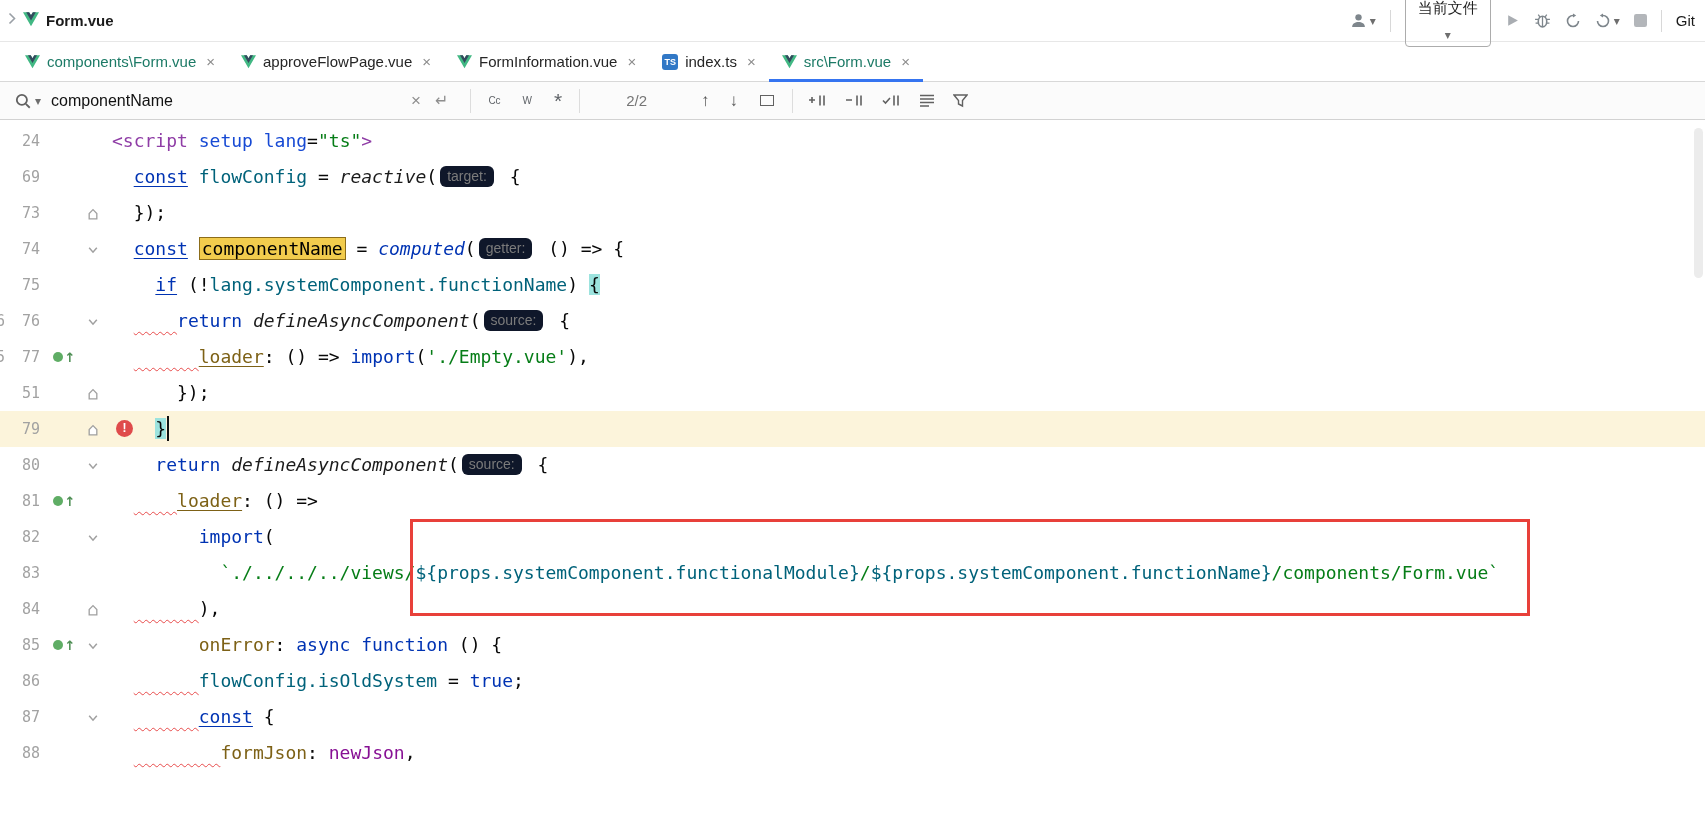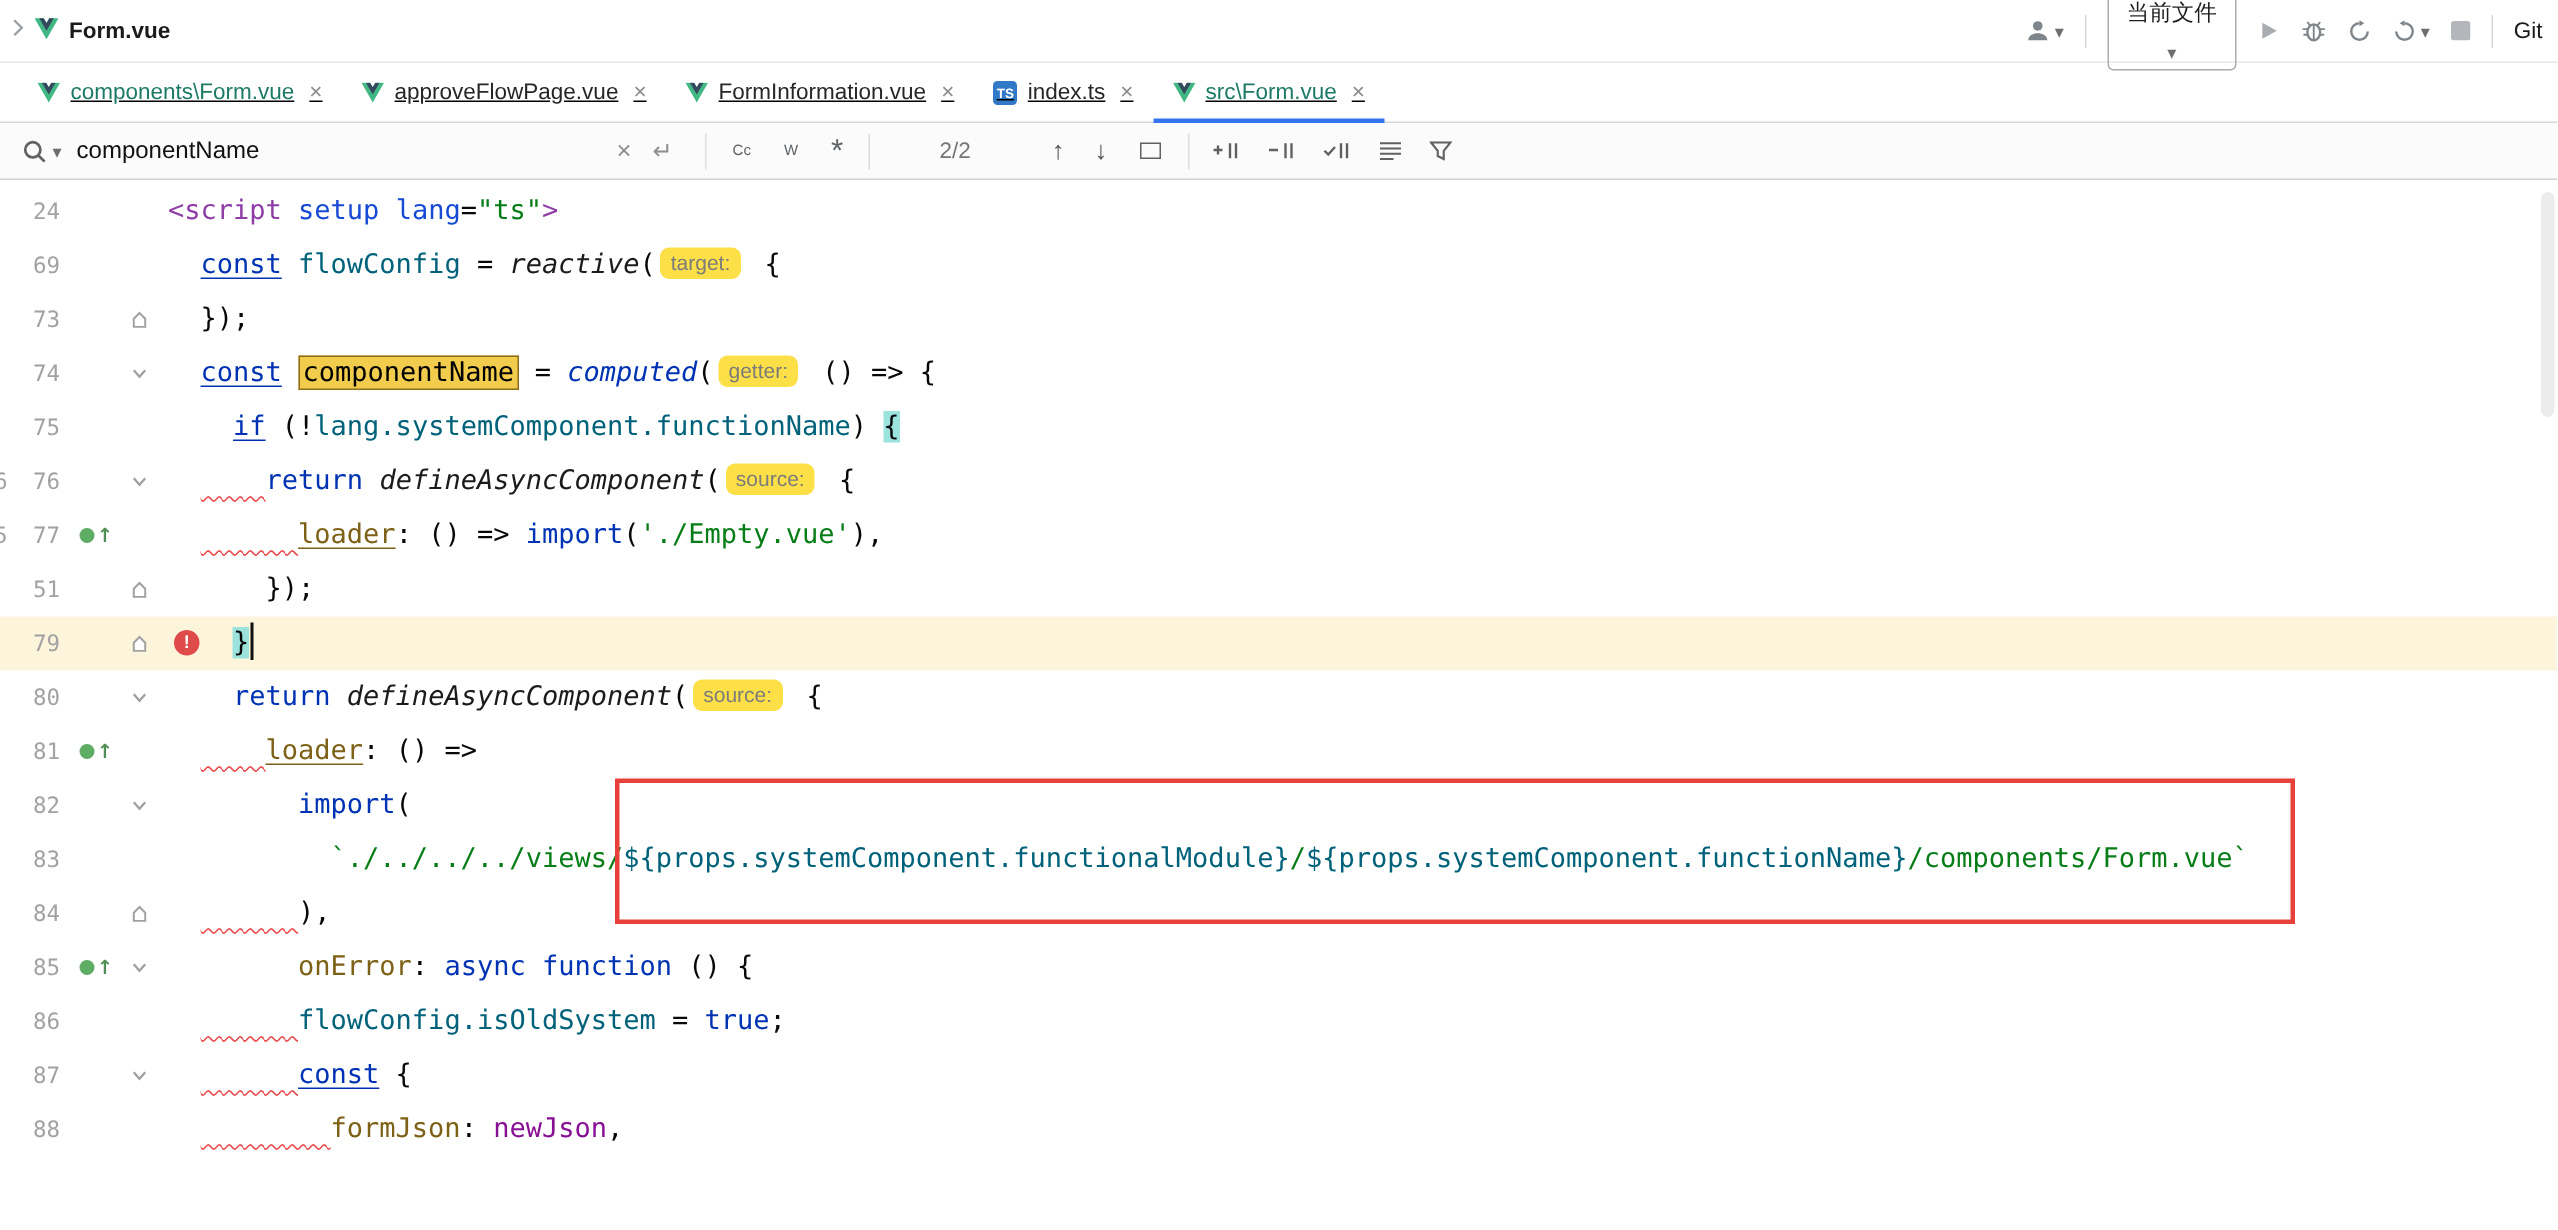--- a/index.html
+++ b/index.html
@@ -16,21 +16,21 @@
   .combo { display:flex; align-items:center; gap:10px; border:1px solid #ACACAC; border-radius:4px;
     padding:4px 12px; font-size:15px; color:#1f1f1f; cursor:default;flex-direction:column; }
   .caret-dn { color:#6E6E6E; font-size:12px; }
   .tb-git { font-size:15px; color:#1b1b1b; }
   .ticon { display:flex; align-items:center; gap:3px; cursor:default; }
 
   
   .tabs { height:40px; display:flex; align-items:stretch; padding-left:12px;
     border-bottom:1px solid #D8D8D8; background:#fff; }
   .tab { position:relative; display:flex; align-items:center; gap:7px; padding:0 13px;
-    font-size:15px; cursor:default;text-decoration:underline; }
+    font-size:15px; cursor:default; }
   .tab .lbl { color:#262626; }
   .tab.green .lbl { color:#1C7A66; }
   .tab .close { color:#8C8C8C; font-size:15px; margin-left:3px; }
   .tab.active::after { content:""; position:absolute; left:0; right:0; bottom:-1px; height:3px; background:#3574F0; }
   .tsbadge { width:16px; height:16px; border-radius:3px; background:#3178C6; color:#fff;
     font:bold 9px/16px "Liberation Sans",sans-serif; text-align:center; display:inline-block; }
 
   
   .findbar { height:38px; display:flex; align-items:center; padding-left:14px;
     background:#FBFBFB; border-bottom:1px solid #D2D2D2; }
@@ -71,21 +71,21 @@
   .tk.vd   { color:#871094; }
   .tk.prop { color:#7D6116; }
   .tk.propu{ color:#7D6116; text-decoration:underline; text-underline-offset:3px; }
   .tk.str  { color:#067D17; }
   .tk.interp { color:#00627A; }
   .tk.tag  { color:#8F3DA6; }
   .tk.attr { color:#174AD4; }
   .tk.sq   { text-decoration:underline wavy #E84C4C; text-decoration-thickness:1px; text-underline-offset:4px; }
   .tk.brace{ background:#9CE3DE; }
   .tk.searchcur { background:#F2CC4D; border:1px solid #8C6D1A; padding:0 2px; color:#000; }
-  .inlay { display:inline-block; background:#fde047; color:#7B7B7B; border-radius:6px;
+  .inlay { display:inline-block; background:#0f172a; color:#7B7B7B; border-radius:6px;
     padding:0 7px; font:14px/21px "Liberation Sans","DejaVu Sans",sans-serif;
     vertical-align:2px; margin:0 5px 16px 3px; }
   .caret { display:inline-block; width:2px; height:25px; background:#111; vertical-align:-6px; margin-left:1px; }
 
   .redbox { position:absolute; left:410px; top:399px; width:1120px; height:97px;
     border:3px solid #E8403A; z-index:5; pointer-events:none; }
   .vscroll { position:absolute; right:2px; top:8px; width:9px; height:150px;
     border-radius:5px; background:#ECECEC; }
 </style>
 </head>

